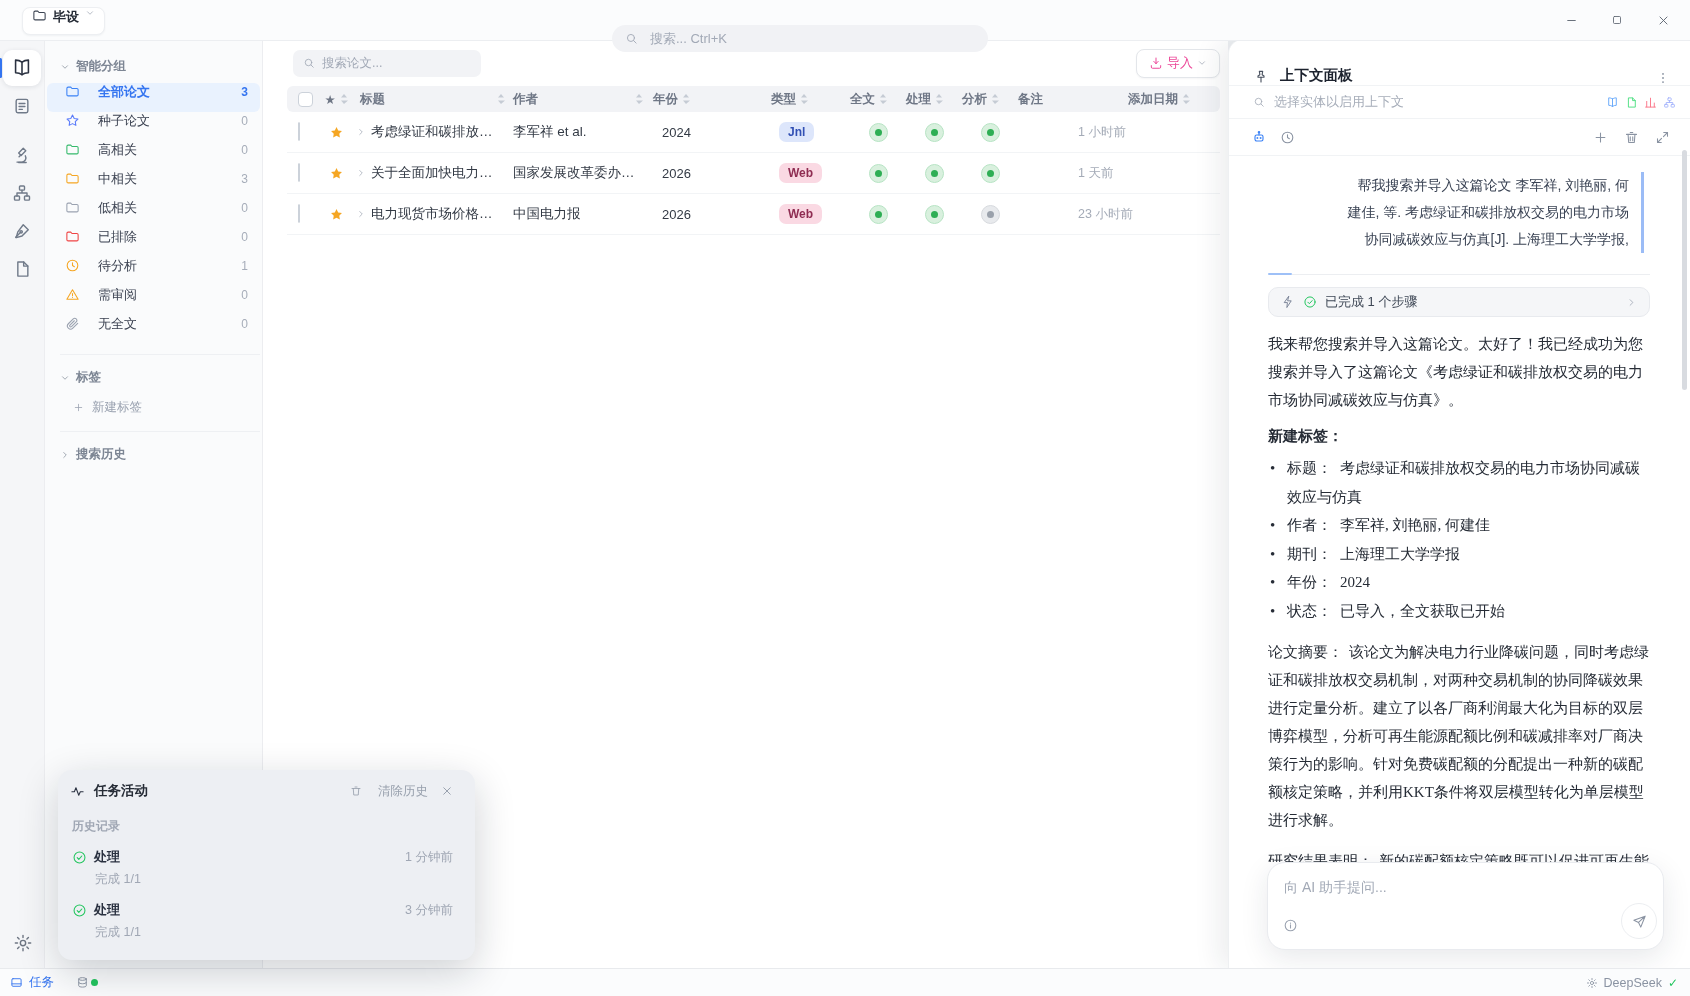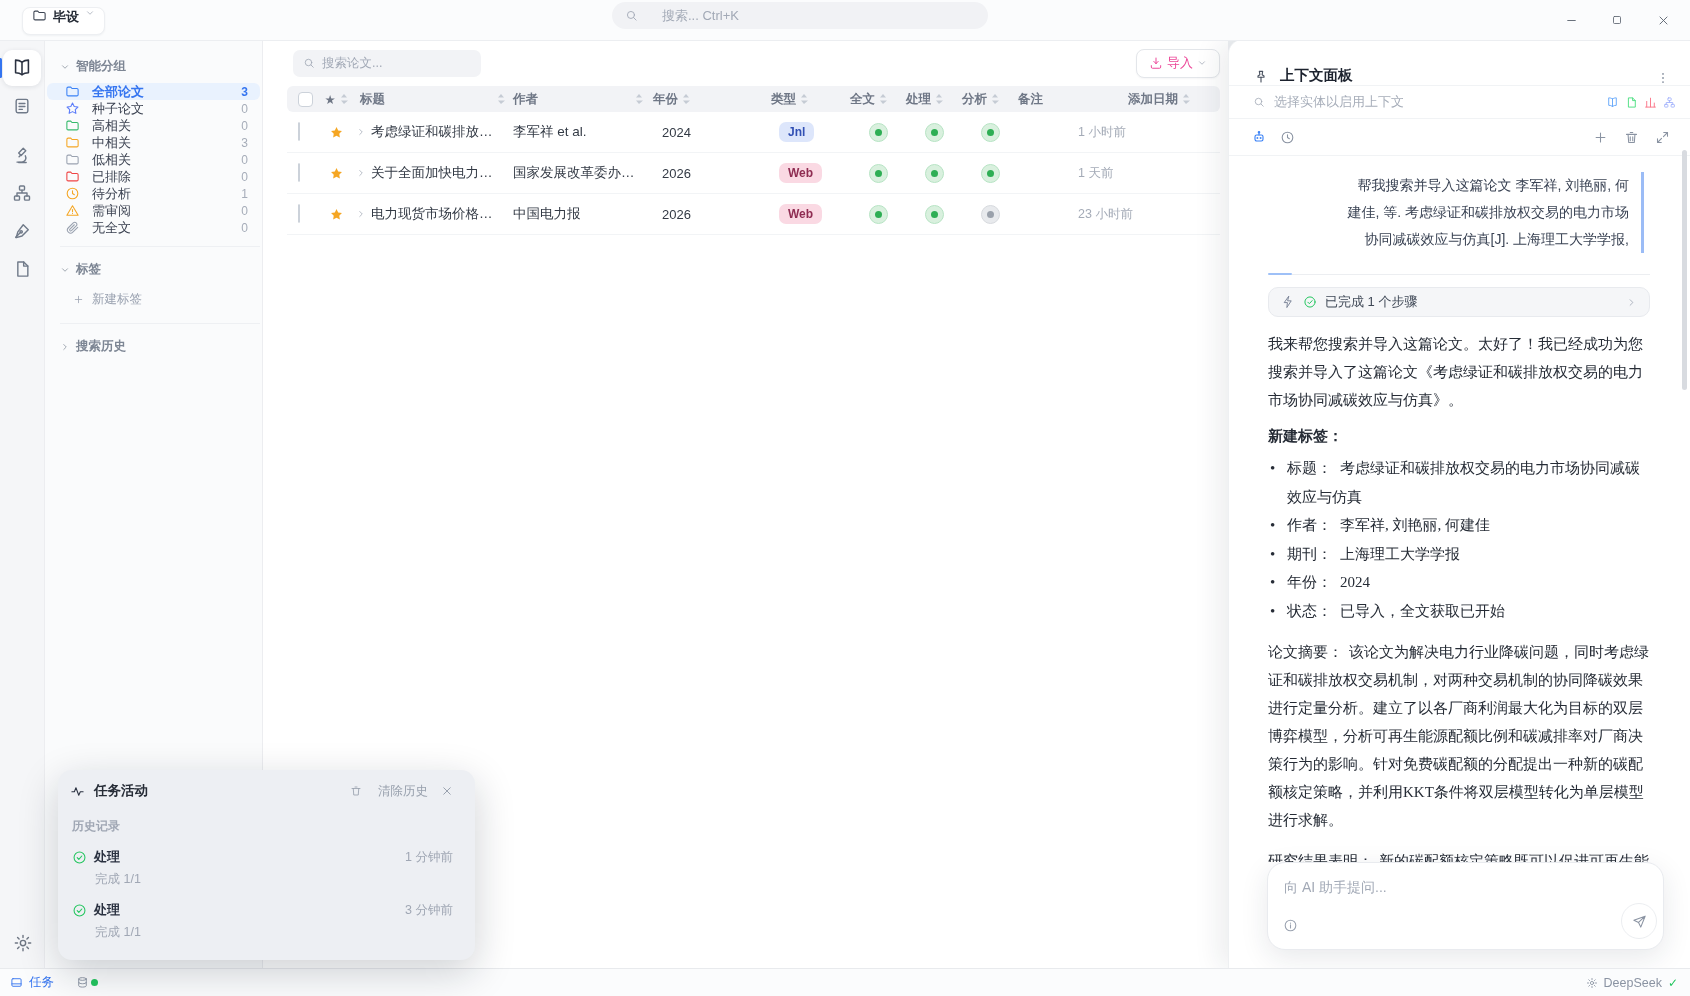--- a/index.html
+++ b/index.html
@@ -15,37 +15,37 @@
   .ic.fill svg *{fill:currentColor;stroke:none}
   .i10{width:10px;height:10px}.i11{width:11px;height:11px}.i12{width:12px;height:12px}
   .i13{width:13px;height:13px}.i14{width:14px;height:14px}.i15{width:15px;height:15px}
   .i16{width:16px;height:16px}.i20{width:20px;height:20px}
   .i22{width:22px;height:22px}
 
   
   .titlebar{position:absolute;left:0;top:0;width:1690px;height:40px;background:#fbfcfd;border-bottom:1px solid #eceef1;z-index:6}
   .proj-chip{position:absolute;left:22px;top:7px;height:26px;display:flex;align-items:flex-start;gap:6px;padding:0 9px;background:#fff;border:1px solid #edeff2;border-radius:8px;box-shadow:0 1px 2px rgba(20,30,50,.05);color:#3c4452}
   .proj-name{font-size:13px;font-weight:700;color:#262c36}
-  .global-search{position:absolute;left:612px;top:2px;width:376px;height:27px;border-radius:14px;background:#f1f2f5;display:flex;align-items:center;gap:24px;padding:0 13px;box-sizing:border-box;color:#a2a9b6;font-size:13px}
+  .global-search{position:absolute;left:612px;top:25px;width:376px;height:27px;border-radius:14px;background:#f1f2f5;display:flex;align-items:center;gap:12px;padding:0 13px;box-sizing:border-box;color:#a2a9b6;font-size:13px}
   .win-controls{position:absolute;right:18px;top:0;height:40px;display:flex;align-items:center;gap:28px}
   .win-btn{width:18px;height:18px;border:none;background:none;color:#5c6470;padding:0;display:flex;align-items:center;justify-content:center;cursor:pointer}
 
   
   .rail{position:absolute;left:0;top:40px;width:45px;height:928px;background:#f5f6f8;border-right:1px solid #ecedf0;display:flex;flex-direction:column;align-items:center;padding-top:10px;box-sizing:border-box;z-index:2}
   .rail-btn{position:relative;width:38px;height:36px;border:none;background:transparent;color:#707a89;display:flex;align-items:center;justify-content:center;border-radius:9px;margin-bottom:2px;padding:0;cursor:pointer}
   .rail-btn.gap{margin-top:11px}
   .rail-btn.active{background:#fff;box-shadow:0 1px 5px rgba(20,30,50,.10);color:#2a3140}
   .rail-bar{display:none}
   .rail-btn.active .rail-bar{display:block;position:absolute;left:-4px;top:8px;width:3px;height:20px;border-radius:2px;background:var(--accent)}
   .rail-settings{position:absolute;bottom:14px;left:0;width:45px;display:flex;justify-content:center;border:none;background:none;color:#6e7683;cursor:pointer}
 
   
   .sidebar{position:absolute;left:45px;top:40px;width:218px;height:928px;background:#fafbfc;border-right:1px solid #ecedf0;box-sizing:border-box;padding-top:14px;z-index:2}
   .sec-head{display:flex;align-items:center;gap:6px;padding:4px 15px 8px;font-size:12.5px;color:#7d8694;font-weight:600}
-  .side-item{height:17px;margin:0 2px;border-radius:6px;display:flex;align-items:center;gap:12px;padding:0 12px 0 18px;font-size:13px;color:#3a4150;cursor:pointer}
+  .side-item{height:17px;margin:0 2px;border-radius:6px;display:flex;align-items:center;gap:18px;padding:0 12px 12px 18px;font-size:13px;color:#3a4150;cursor:pointer}
   .side-item.active{background:#e9f2fe;color:var(--accent);font-weight:600}
   .side-item.active .side-count{color:var(--accent)}
   .side-ic{width:15px;height:15px}
   .side-label{flex:1;white-space:nowrap;overflow:hidden}
   .side-count{font-size:12px;color:#a6adb9}
   .sb-divider{height:1px;background:#eef0f3;margin:10px 2px 10px 15px}
   .new-tag{display:flex;gap:8px;align-items:center;padding:5px 15px 5px 28px;font-size:12.5px;color:#9aa2b0;cursor:pointer}
 
   
   .main{position:absolute;left:263px;top:40px;width:965px;height:928px;background:#fff;z-index:1;box-sizing:border-box}

